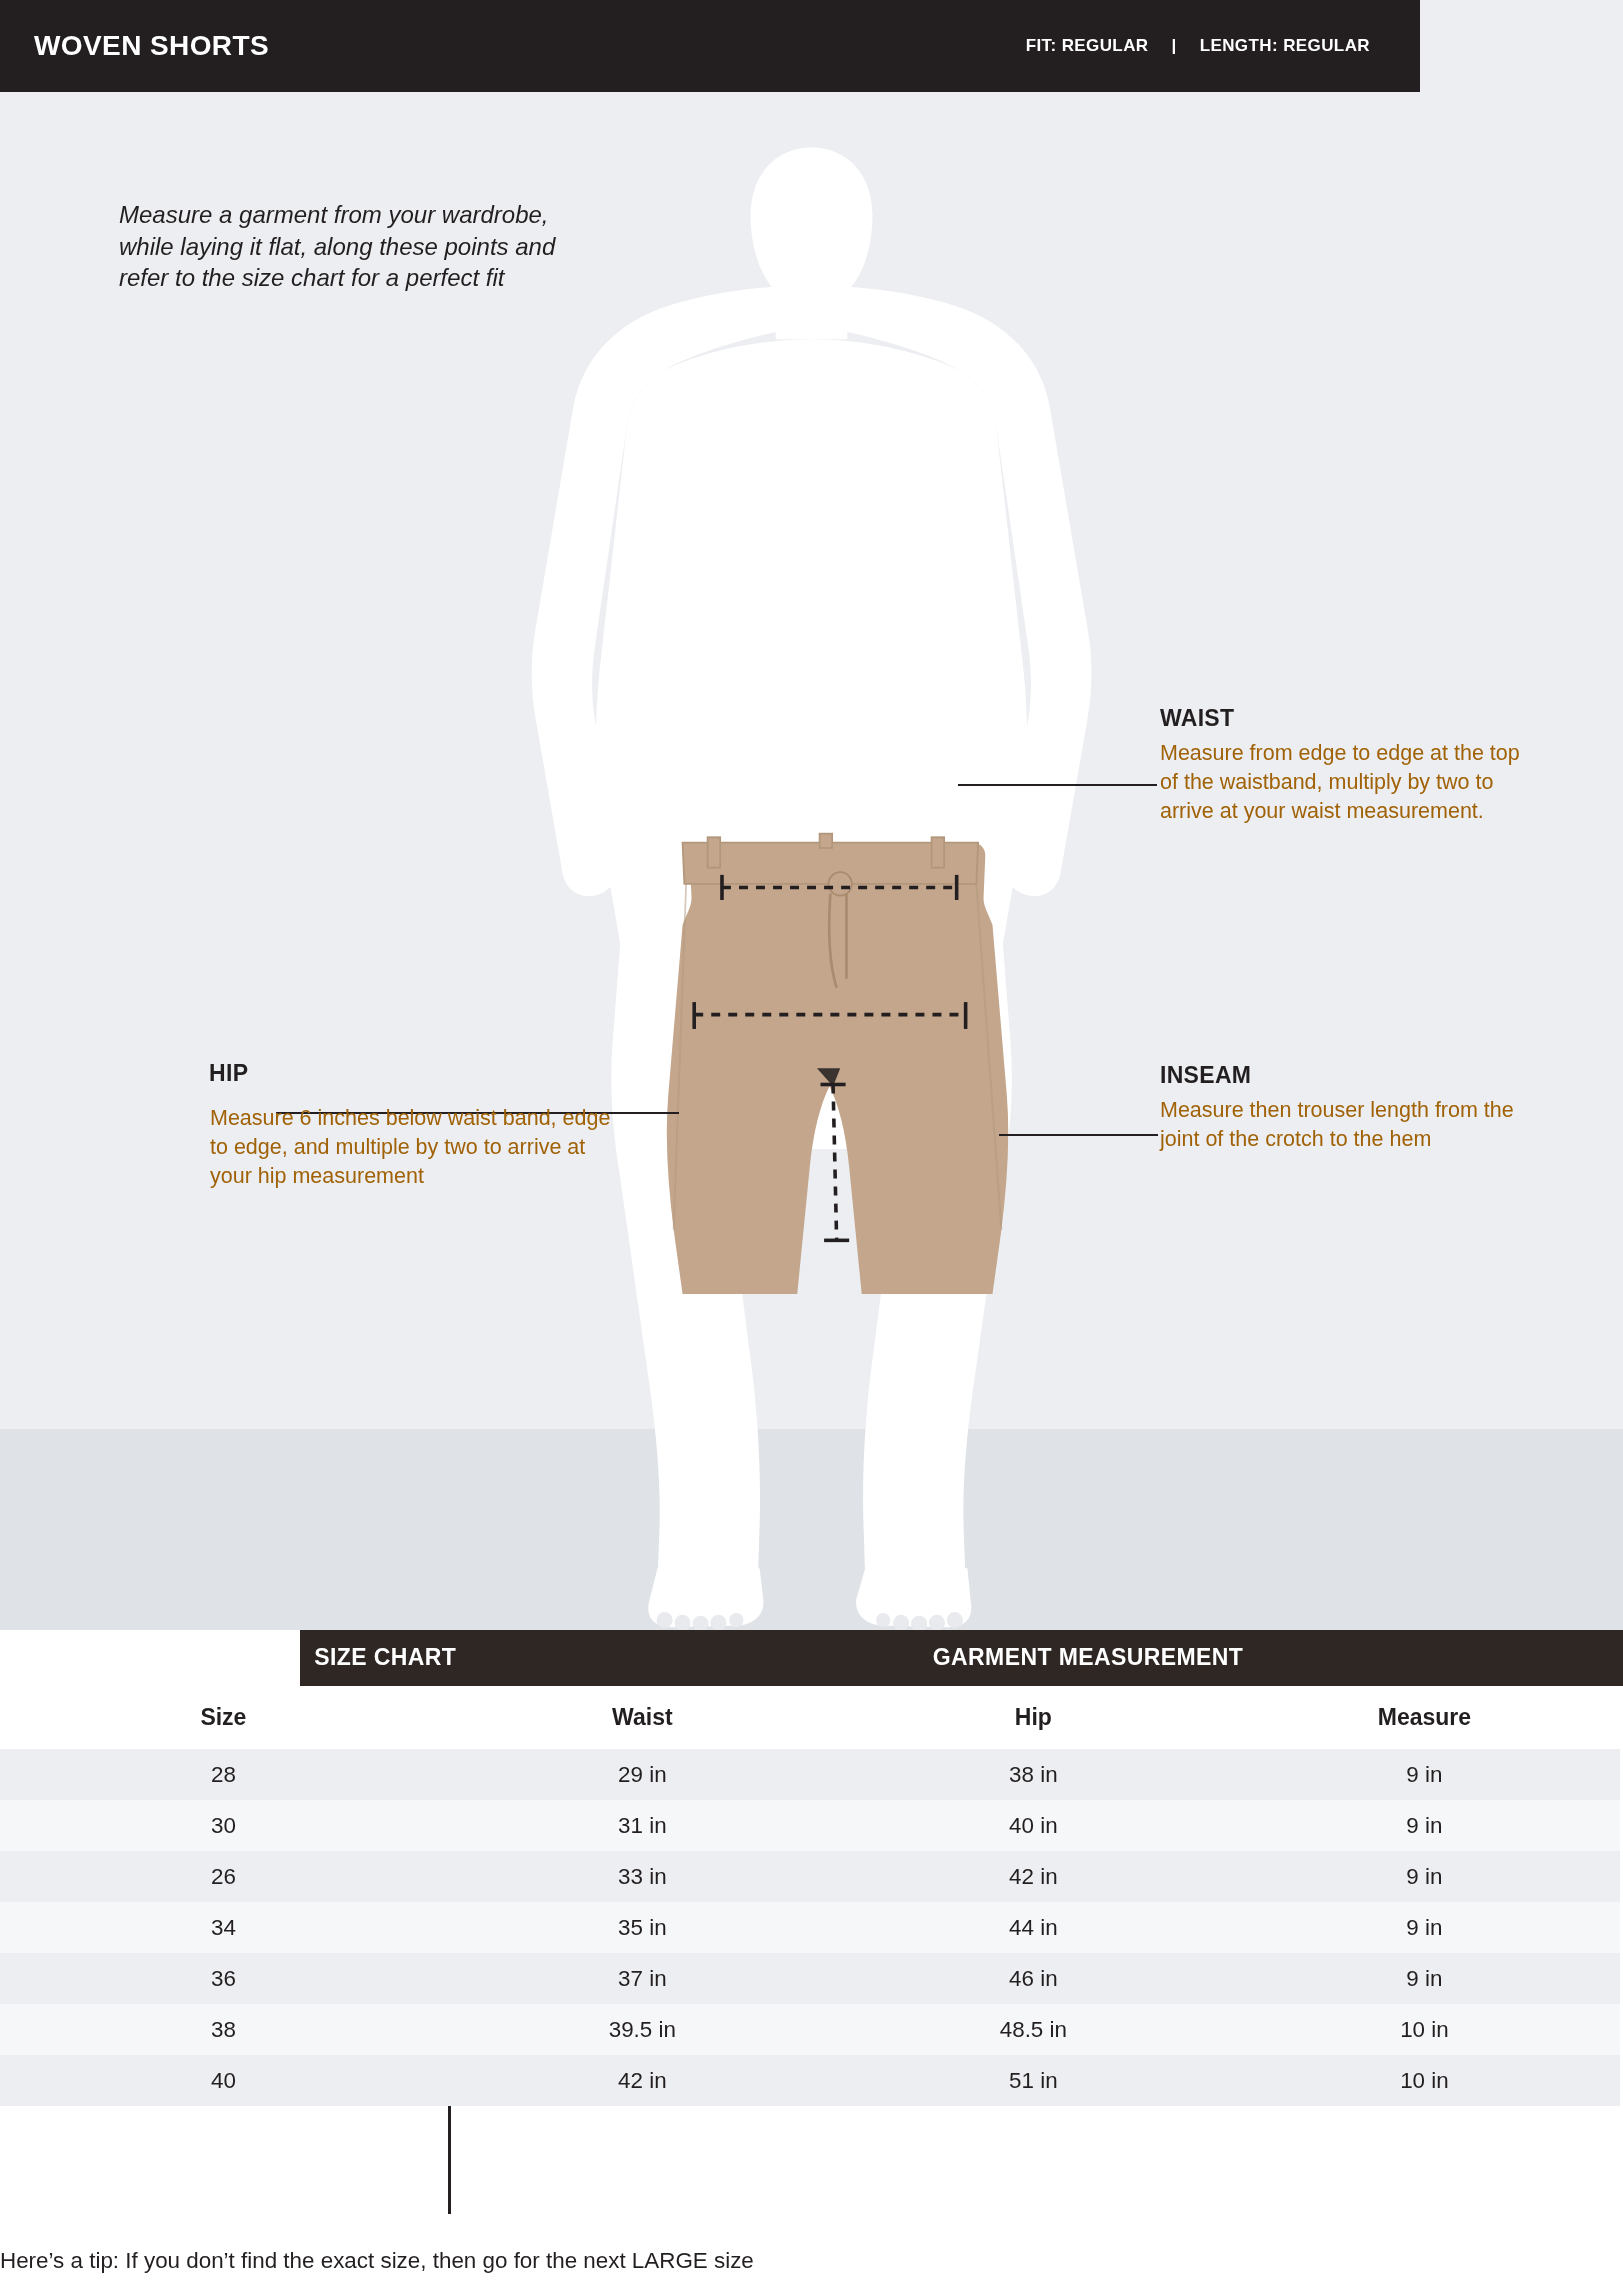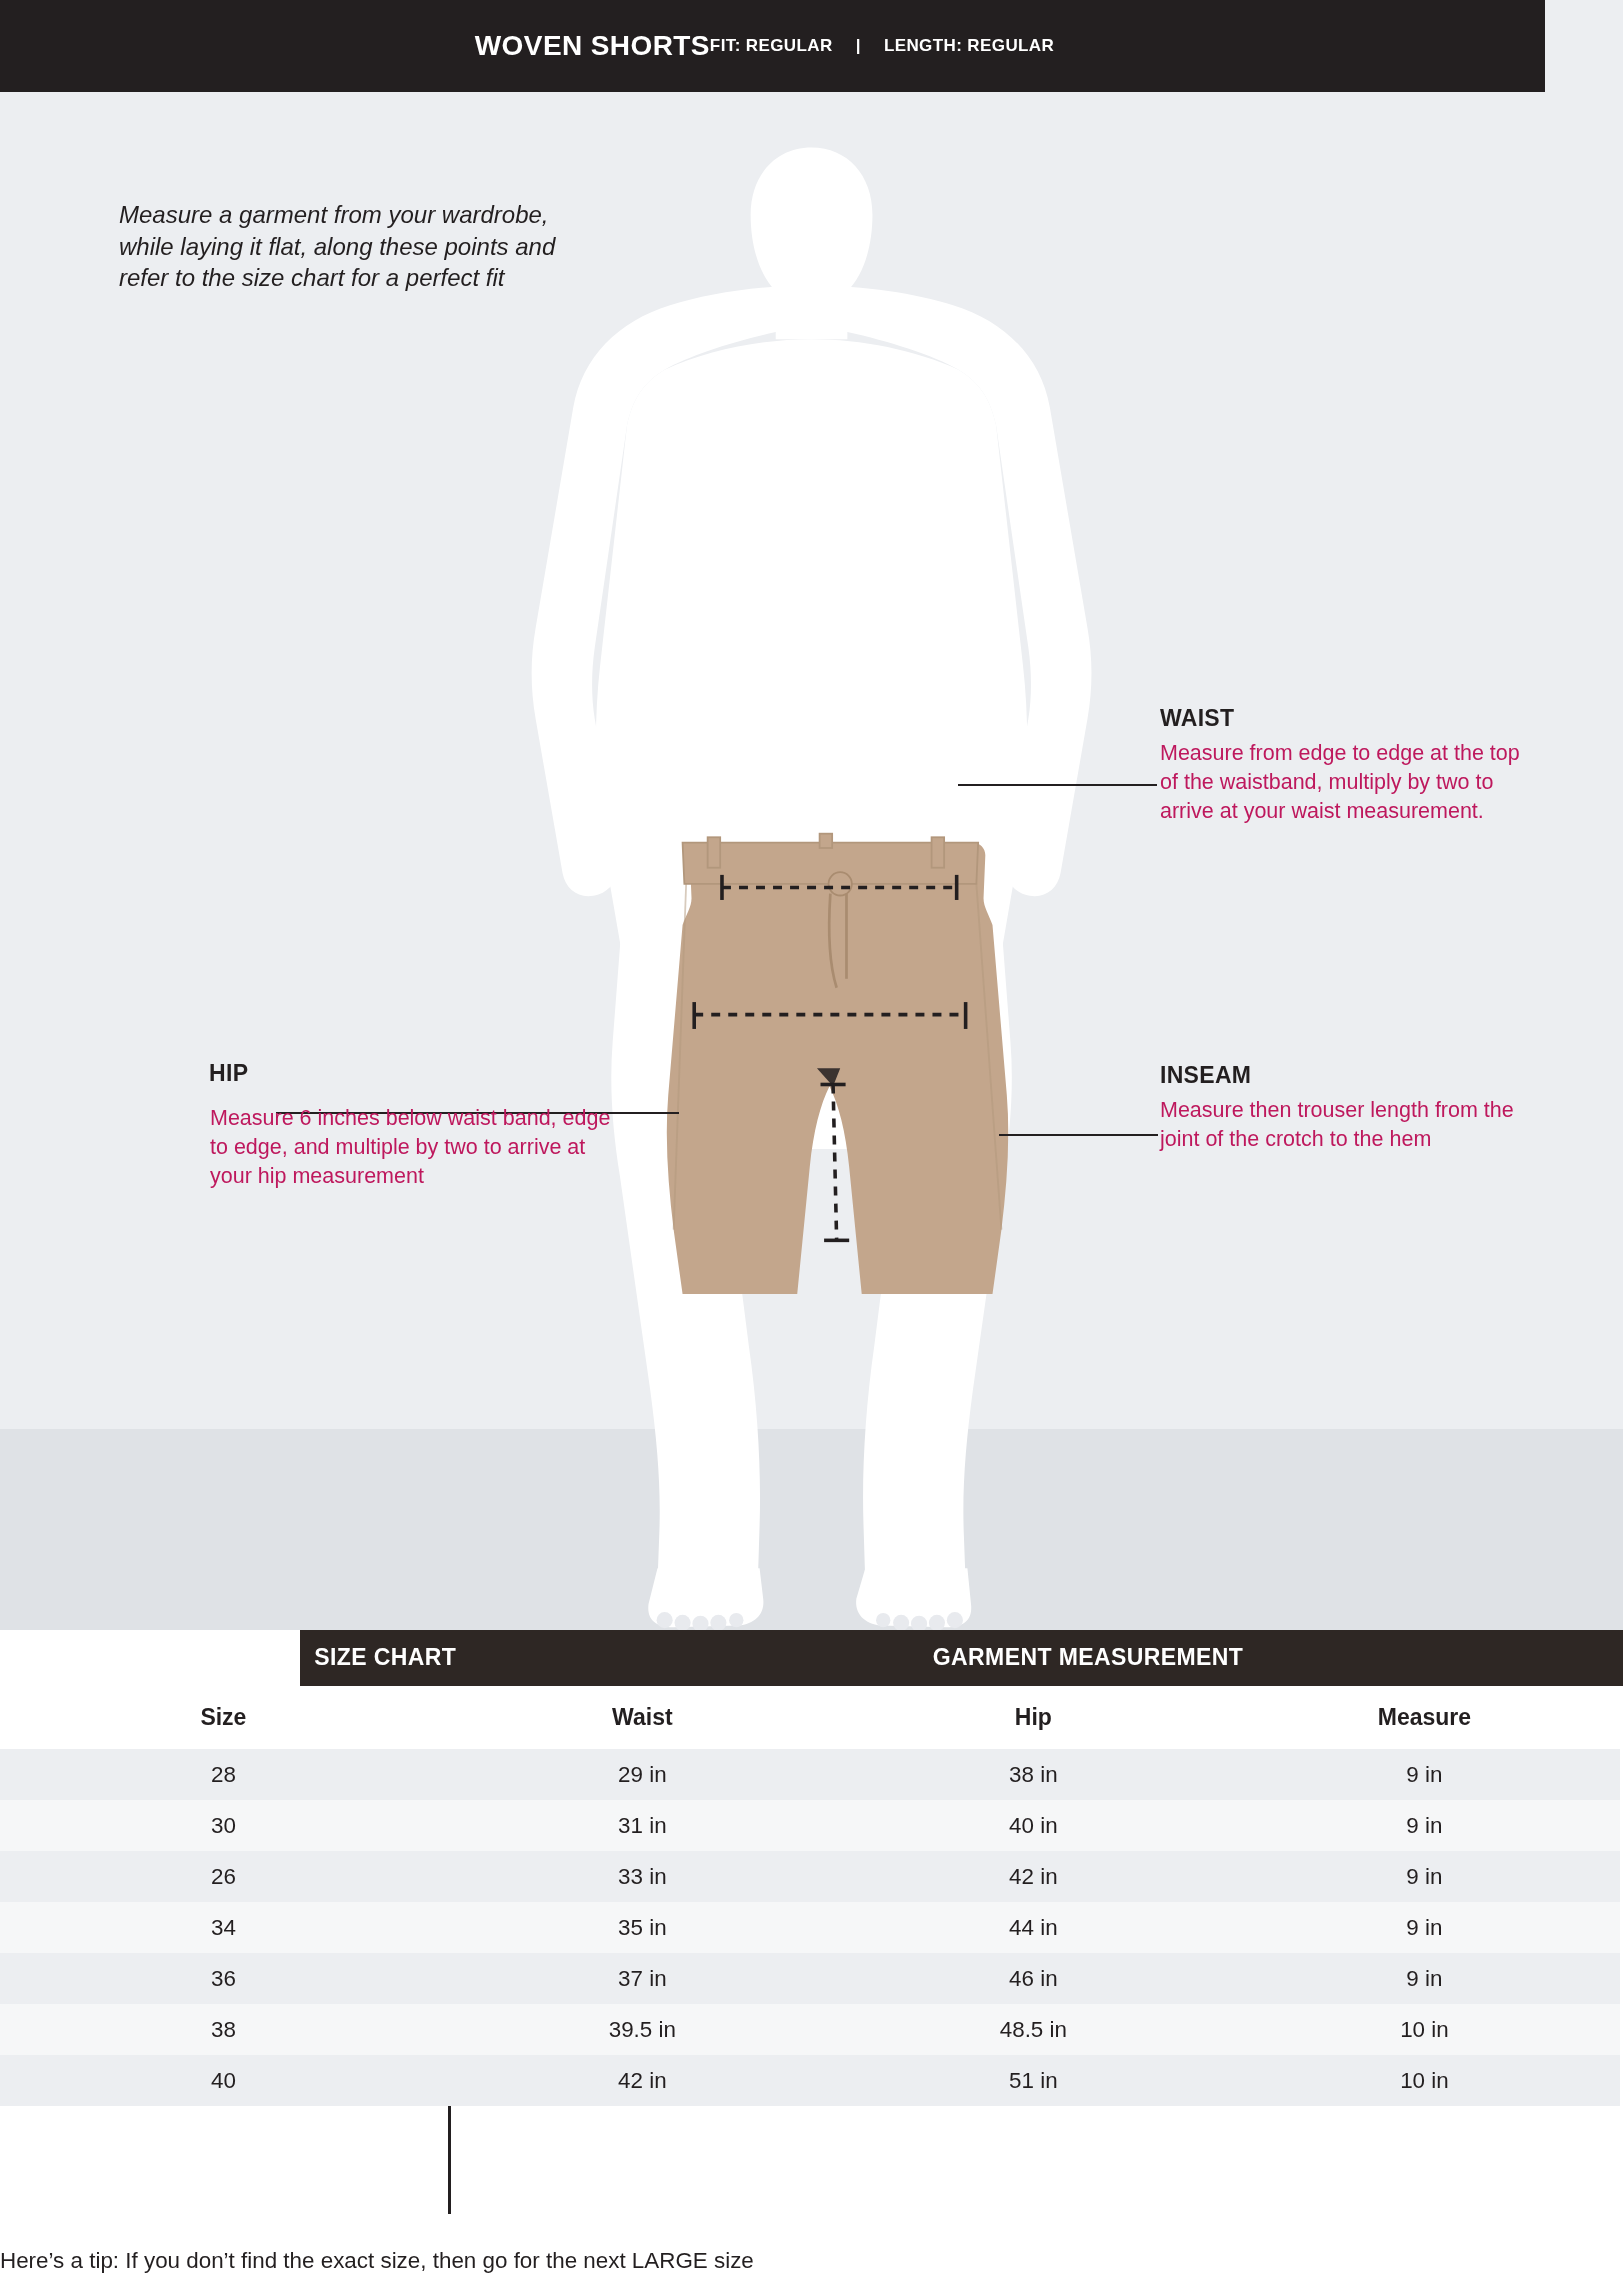--- a/index.html
+++ b/index.html
@@ -17,26 +17,26 @@
     position: relative;
     width: 1624px;
     height: 2293px;
     background: #eceef1;
   }
 
   
   .topbar {
     position: absolute;
     left: 0; top: 0;
-    width: 1545px;
+    width: 1420px;
     height: 92px;
     background: #231f20;
     display: flex;
     align-items: center;
-    justify-content: center;
+    justify-content: space-between;
     padding: 0 34px 0 34px;
   }
   .topbar .title {
     color: #ffffff;
     font-size: 28px;
     font-weight: bold;
     letter-spacing: 0.4px;
   }
   .topbar .meta {
     color: #ffffff;
@@ -82,21 +82,21 @@
   .callout { position: absolute; }
   .callout .c-title {
     font-size: 23px;
     font-weight: bold;
     letter-spacing: 0.3px;
     margin-bottom: 7.2px;
   }
   .callout .c-body {
     font-size: 21.5px;
     line-height: 1.34;
-    color: #be185d;
+    color: #a16207;
   }
 
   #callout-waist { left: 1160px; top: 613px; width: 376px; }
   #callout-inseam { left: 1160px; top: 970px; width: 358px; }
   #callout-hip { left: 210px; top: 1000px; width: 421px; }
   #callout-hip .c-title { margin-bottom: 9px; }
 
   .leader {
     position: absolute;
     height: 1.8px;

